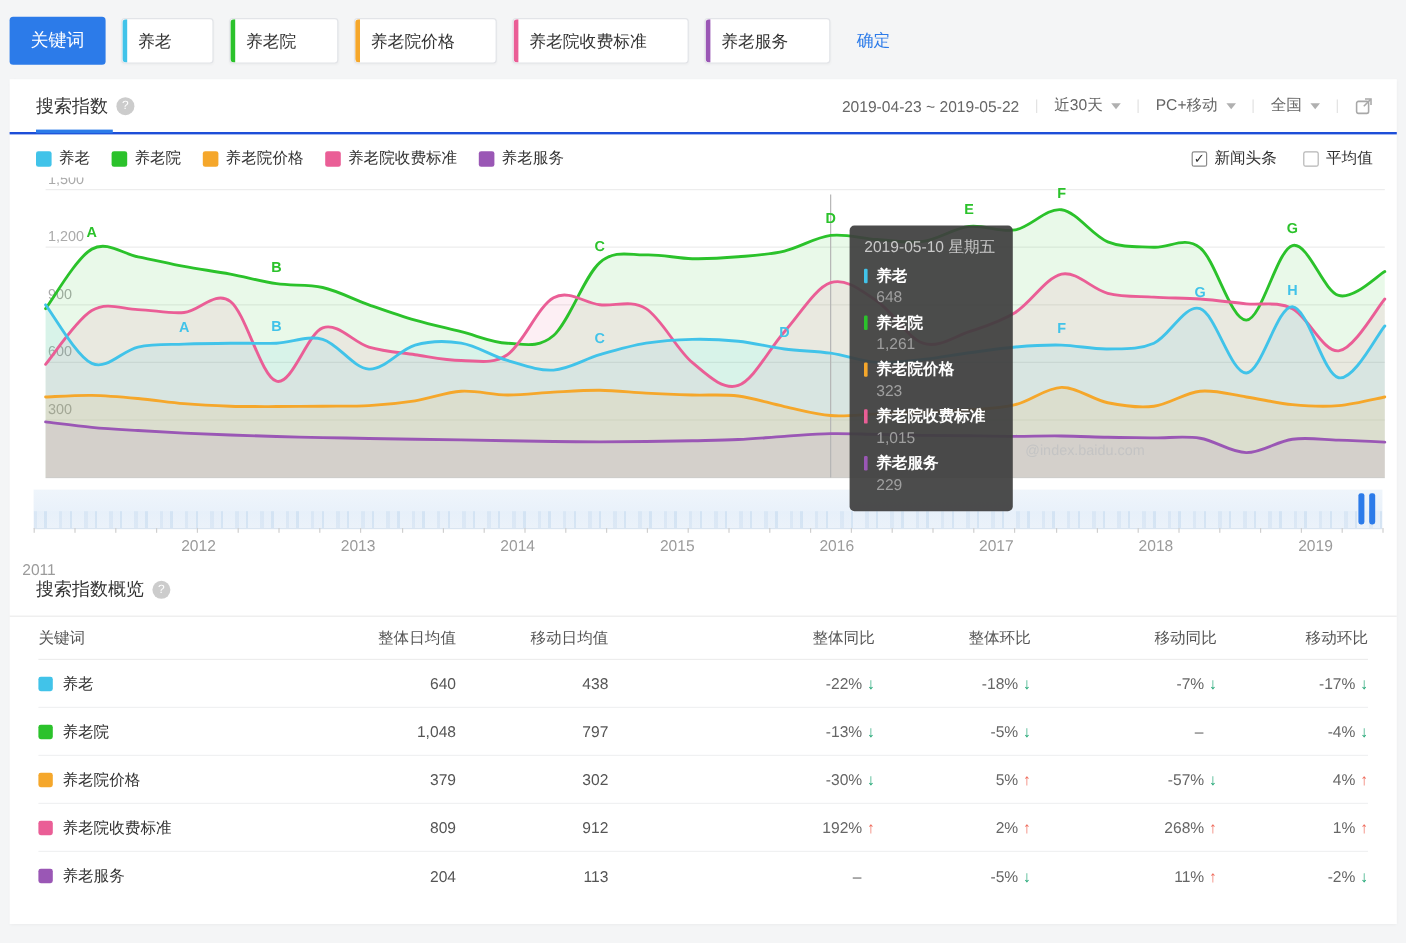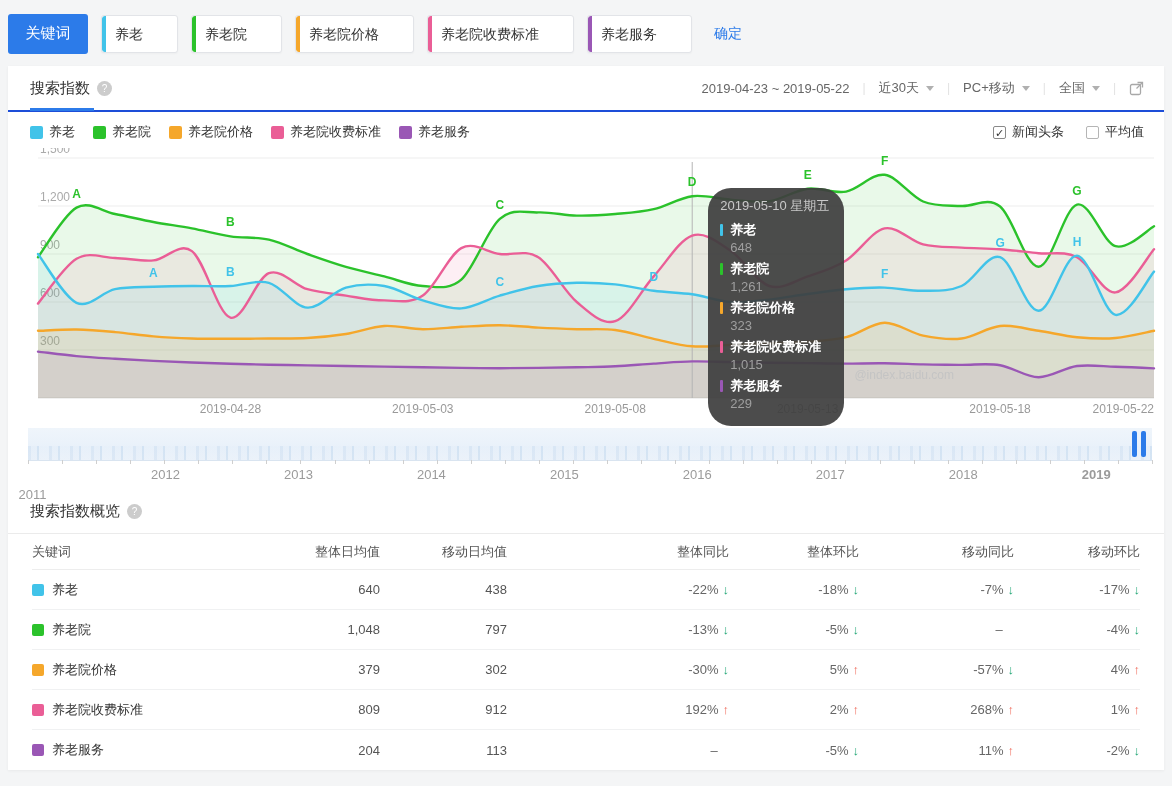--- a/index.html
+++ b/index.html
@@ -245,21 +245,21 @@
         <text x="858.6206896551724" y="16.80000000000001" fill="#2bc22b" font-size="12" font-weight="bold" text-anchor="middle">F</text>
         <text x="1051.0344827586207" y="46.56" fill="#2bc22b" font-size="12" font-weight="bold" text-anchor="middle">G</text>
         <text x="127.44827586206897" y="128.8" fill="#41c3e9" font-size="12" font-weight="bold" text-anchor="middle">A</text>
         <text x="204.41379310344828" y="128" fill="#41c3e9" font-size="12" font-weight="bold" text-anchor="middle">B</text>
         <text x="473.7931034482759" y="137.6" fill="#41c3e9" font-size="12" font-weight="bold" text-anchor="middle">C</text>
         <text x="627.7241379310345" y="132.8" fill="#41c3e9" font-size="12" font-weight="bold" text-anchor="middle">D</text>
         <text x="858.6206896551724" y="129.6" fill="#41c3e9" font-size="12" font-weight="bold" text-anchor="middle">F</text>
         <text x="974.0689655172414" y="99.19999999999999" fill="#41c3e9" font-size="12" font-weight="bold" text-anchor="middle">G</text>
         <text x="1051.0344827586207" y="97.6" fill="#41c3e9" font-size="12" font-weight="bold" text-anchor="middle">H</text>
       </svg>
-    <div class="tooltip" id="tooltip" style="left: 682.207px; top: 40px; border-radius: 23px;">
+    <div class="tooltip" id="tooltip" style="left: 682.207px; top: 40px;">
         <div class="tt-date">2019-05-10 星期五</div>
         <div class="tt-item">
           <div class="tt-name">
             <span class="tt-bar" style="background: rgb(65, 195, 233);"></span>
             <span>养老</span>
           </div>
           <div class="tt-val">648</div>
         </div>
         <div class="tt-item">
           <div class="tt-name">
@@ -285,28 +285,20 @@
         <div class="tt-item">
           <div class="tt-name">
             <span class="tt-bar" style="background: rgb(154, 87, 181);"></span>
             <span>养老服务</span>
           </div>
           <div class="tt-val">229</div>
         </div>
       </div>
     <div class="watermark">@index.baidu.com</div>
   </div>
-  <div class="xlabels" id="xlabels">
-      <span class="xlab" style="left: 204.414px;">2019-04-28</span>
-      <span class="xlab" style="left: 396.828px;">2019-05-03</span>
-      <span class="xlab" style="left: 589.241px;">2019-05-08</span>
-      <span class="xlab" style="left: 781.655px;">2019-05-13</span>
-      <span class="xlab" style="left: 974.069px;">2019-05-18</span>
-      <span class="xlab last" style="left: 1128px;">2019-05-22</span>
-    </div>
 
   <div class="slider">
     <div class="spark"></div>
     <div class="handle h1"></div>
     <div class="handle h2"></div>
     <div id="ticks">
         <span class="tick" style="left: 0%;"></span>
         <span class="tick" style="left: 3.0303%;"></span>
         <span class="tick" style="left: 6.06061%;"></span>
         <span class="tick" style="left: 9.09091%;"></span>
@@ -344,21 +336,21 @@
   </div>
   <div class="years" id="years">
       <span class="year" style="left: 0.4%; margin-top: 20px;">2011</span>
       <span class="year" style="left: 12.23%;">2012</span>
       <span class="year" style="left: 24.06%;">2013</span>
       <span class="year" style="left: 35.89%;">2014</span>
       <span class="year" style="left: 47.72%;">2015</span>
       <span class="year" style="left: 59.55%;">2016</span>
       <span class="year" style="left: 71.38%;">2017</span>
       <span class="year" style="left: 83.21%;">2018</span>
-      <span class="year" style="left: 95.04%; font-weight: bold;">2019</span>
+      <span class="year" style="left: 95.04%;">2019</span>
     </div>
 
   <div class="ov-header">
     <span class="ov-title">搜索指数概览</span>
     <span class="q-icon">?</span>
   </div>
   <div class="tbl" id="tbl">
       <div class="trow head">
         <div class="cell kw">关键词</div>
         <div class="cell">整体日均值</div>

